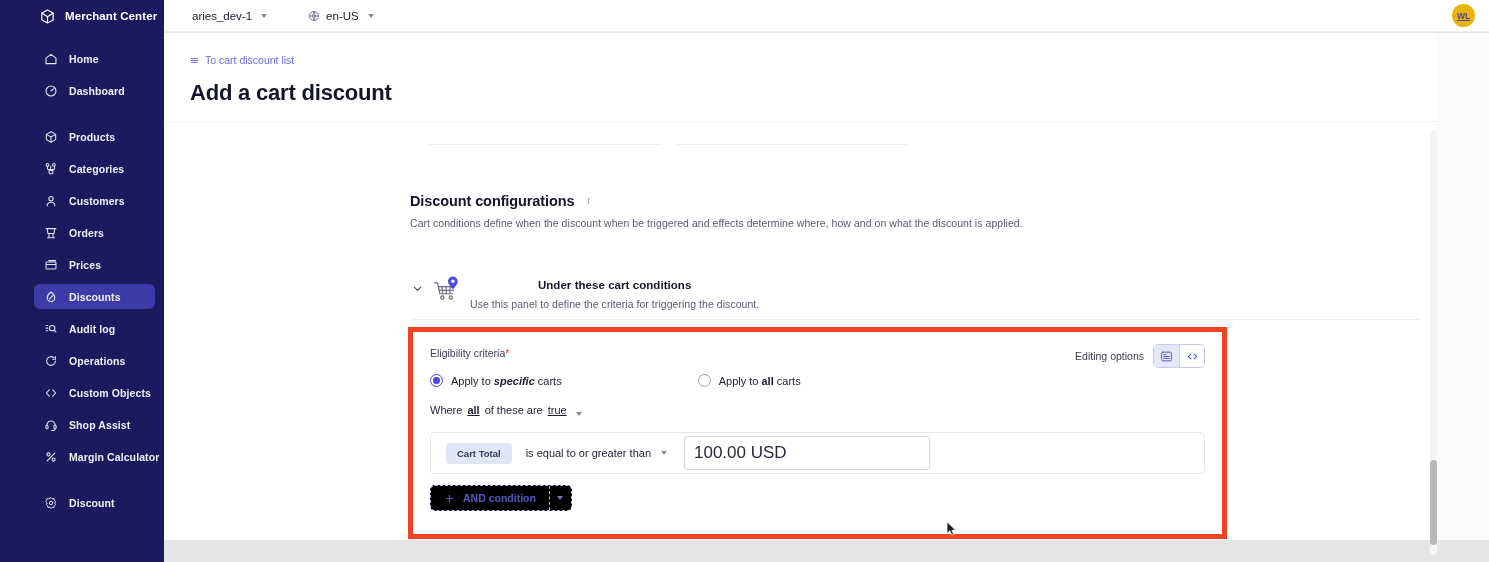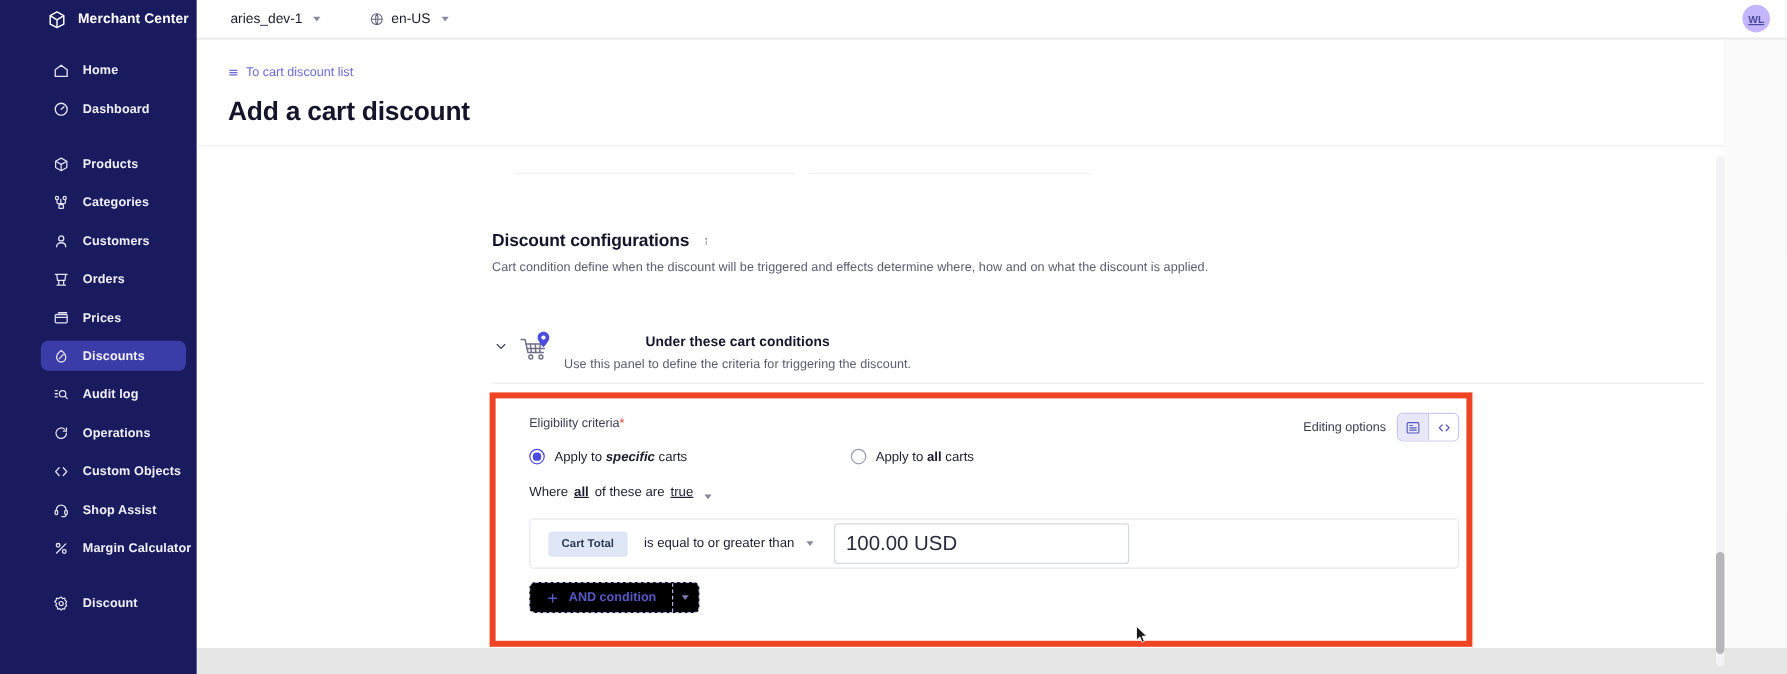--- a/index.html
+++ b/index.html
@@ -67,21 +67,21 @@
     width: 0; height: 0; margin-left: 3px;
     border-left: 3.5px solid transparent;
     border-right: 3.5px solid transparent;
     border-top: 4px solid #8a8a9e;
   }
   .globe-ico { width: 12px; height: 12px; color: #60607a; }
   .globe-ico svg { display: block; width: 12px; height: 12px; }
   .avatar {
     position: absolute; right: 14px; top: 4px;
     width: 23px; height: 23px; border-radius: 50%;
-    background: #c4b5fd; color: #4b4b9e;
+    background: #eab308; color: #4b4b9e;
     font-size: 8.5px; font-weight: bold;
     display: flex; align-items: center; justify-content: center;
     cursor: pointer;
     text-decoration: underline;
   }
 
   
   .page-head {
     position: absolute; left: 164px; top: 33px;
     width: 1273px; height: 89px;
@@ -158,21 +158,21 @@
   }
 
   
   .hl-box {
     position: absolute; left: 408px; top: 327px;
     width: 819px; height: 212px;
     border: 5px solid #ee4423;
     pointer-events: none; z-index: 30;
   }
   .crit-card {
-    position: absolute; left: 424px; top: 332px;
+    position: absolute; left: 413px; top: 332px;
     width: 809px; height: 202px;
     background: #ffffff;
     z-index: 5;
   }
   .crit-label {
     position: absolute; left: 17px; top: 15px;
     font-size: 10.5px; color: #3b3b52;
   }
   .req-star { color: #e03c31; font-size: 10.5px; }
 
@@ -504,21 +504,21 @@
 
     <div class="section-title">
       <h2>Discount configurations</h2>
       <span class="info-ico">
         <svg viewBox="0 0 24 24" fill="none" stroke="currentColor" stroke-width="2" stroke-linecap="round">
             <path d="M12 10.5v6.5"></path>
             <circle cx="12" cy="6.6" r=".9" fill="currentColor"></circle>
           </svg>
       </span>
     </div>
-    <div class="section-sub">Cart condition define when the discount will be triggered and effects determine where, how and on what the discount is applied.</div>
+    <div class="section-sub">Cart conditions define when the discount when be triggered and effects determine where, how and on what the discount is applied.</div>
 
     <div class="panel-head">
       <span class="chev-btn">
         <svg viewBox="0 0 24 24" fill="none" stroke="currentColor" stroke-width="2.2" stroke-linecap="round" stroke-linejoin="round">
             <path d="M5 9l7 7 7-7"></path>
           </svg>
       </span>
       <span class="cart-ico">
         <svg viewBox="0 0 32 32" fill="none">
           <g stroke="#6e6e86" stroke-width="1.3" stroke-linecap="round" stroke-linejoin="round">

